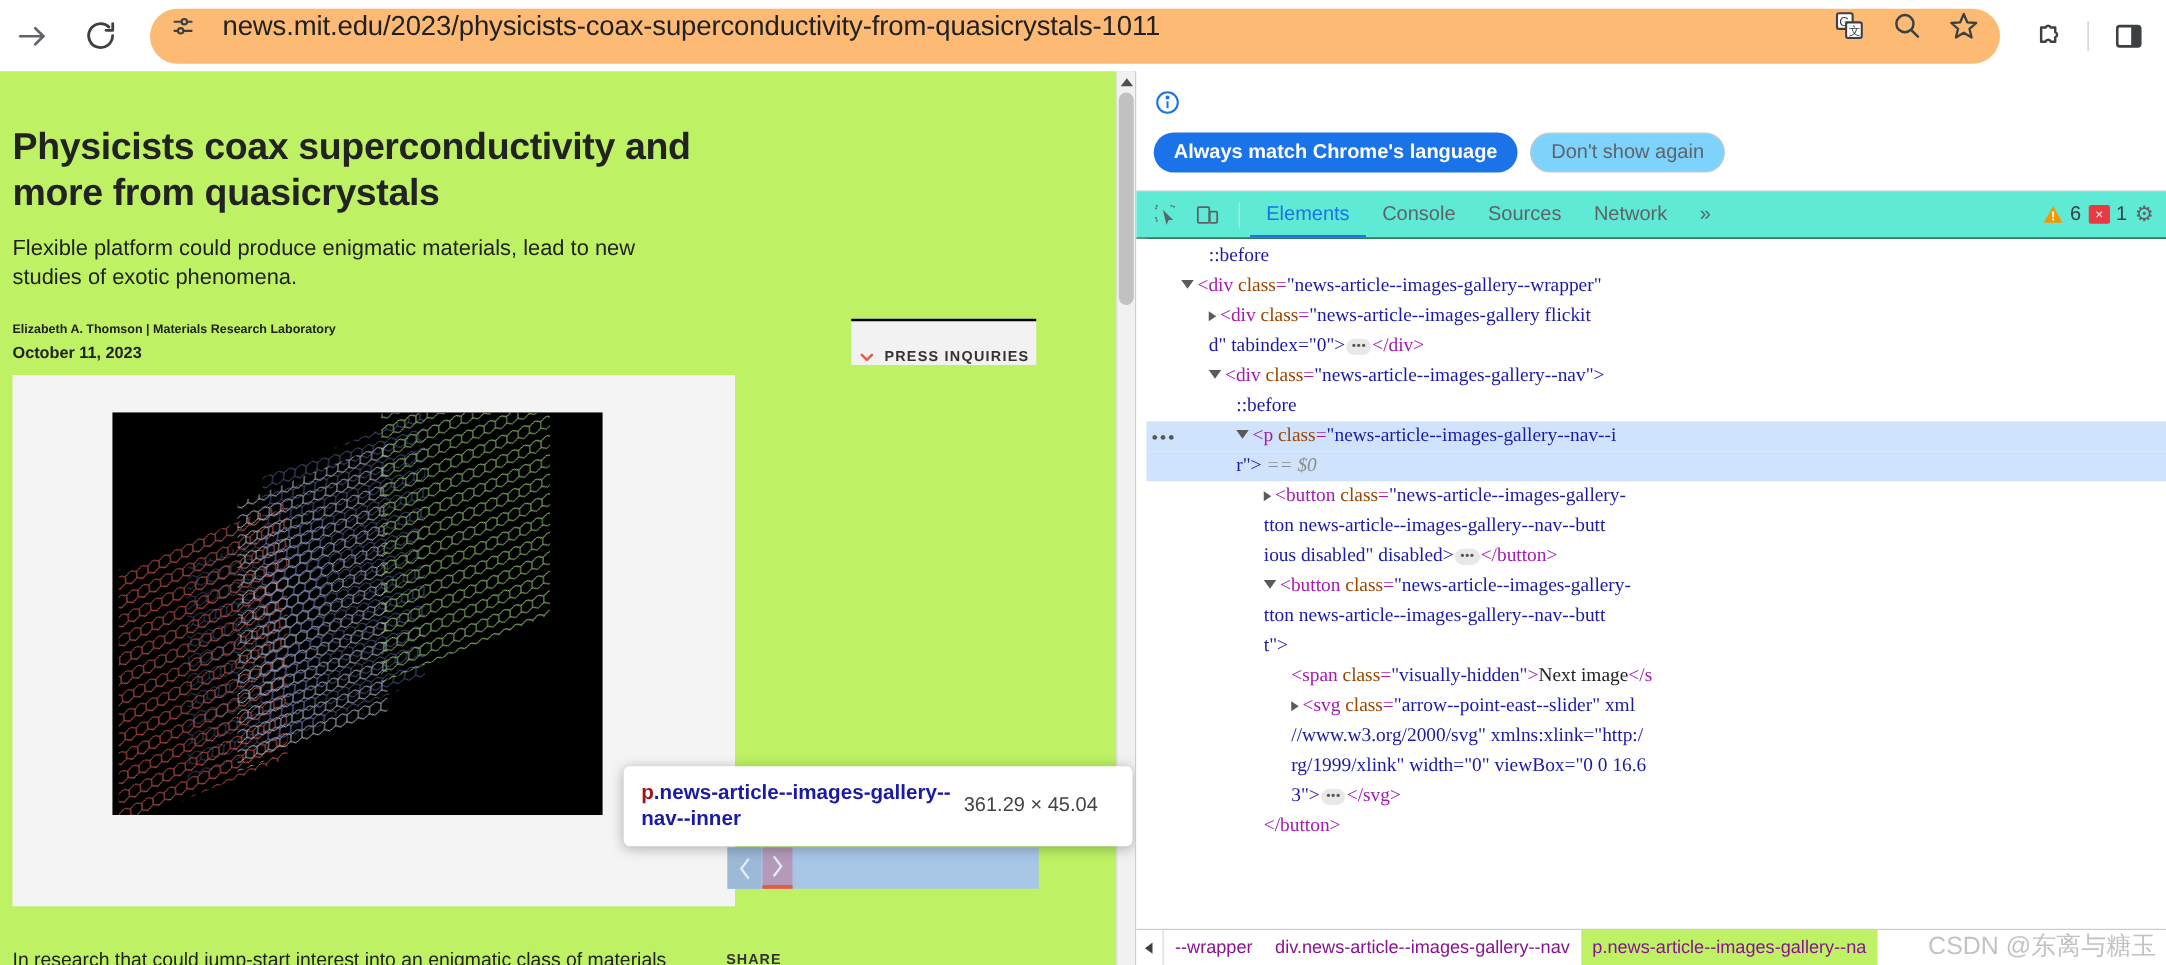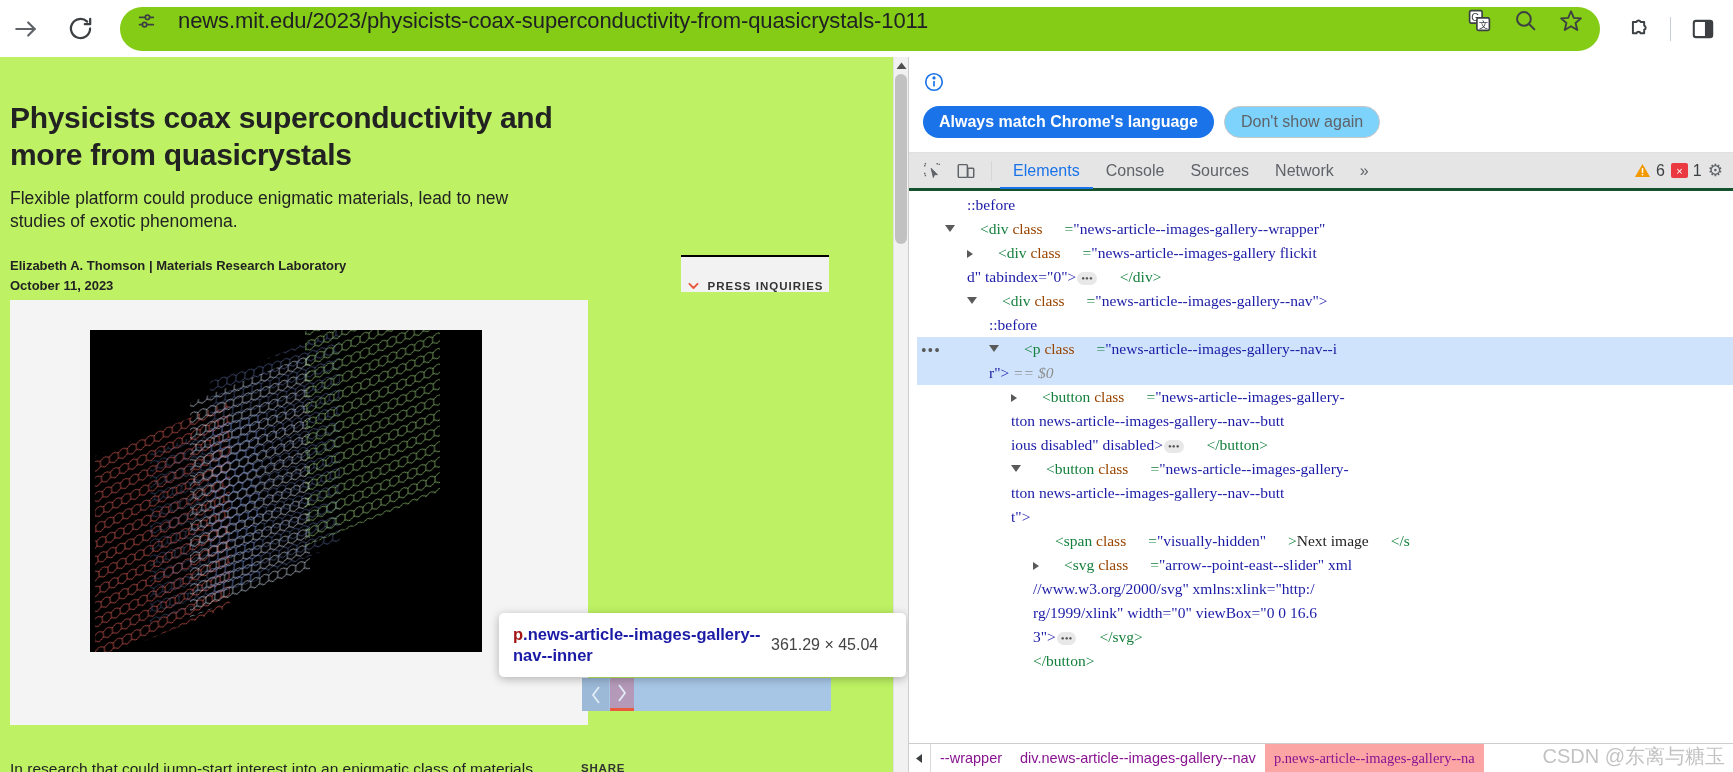--- a/index.html
+++ b/index.html
@@ -25,21 +25,21 @@
     flex: 0 0 auto;
     color: #5f6368;
   }
   #forward-button { margin-left: 4px; }
   #reload-button { margin-left: 10px; }
 
   #omnibox {
     margin-left: 18px;
     height: 44px;
     flex: 1 1 auto;
-    background: #84cc16;
+    background: #fdba74;
     border-radius: 22px;
     display: flex; align-items: center;
     padding: 0 6px 16px 6px;
     min-width: 0;
   }
   #site-info-button {
     width: 36px; height: 36px;
     border-radius: 50%;
     display: flex; align-items: center; justify-content: center;
     flex: 0 0 auto;
@@ -93,21 +93,21 @@
     line-height: 1.22;
     margin: 43px 0 0 10px;
     width: 560px;
     letter-spacing: -0.3px;
   }
   #article-dek {
     font-size: 17.5px; color: #222; line-height: 1.33;
     margin: 14px 0 0 10px; width: 500px;
   }
   #article-byline {
-    font-size: 13px; font-weight: bold; color: #222;
+    font-size: 10px; font-weight: bold; color: #222;
     margin: 24px 0 0 10px;
   }
   #article-date {
     font-size: 13px; font-weight: bold; color: #222;
     margin: 5px 0 0 10px;
   }
 
   #press-inquiries {
     position: absolute; left: 681px; top: 155px;
     width: 148px; height: 37px;
@@ -223,24 +223,24 @@
     background: #7dd3fc; color: #5f6368;
     border: 1px solid #c6c6c6; border-radius: 16px;
     height: 32px; padding: 0 16px;
     font-size: 16px;
     font-family: "Liberation Sans", sans-serif;
     display: flex; align-items: center;
   }
 
   #devtools-tabbar {
     height: 38px;
-    border-bottom: 3px solid #14532d;
+    border-bottom: 1px solid #14532d;
     display: flex; align-items: center;
     flex: 0 0 auto;
-    background: #e5e5e5;
+    background: #5eead4;
     padding-left: 6px;
   }
   .dt-tool-icon {
     width: 34px; height: 30px;
     display: flex; align-items: center; justify-content: center;
     color: #5f6368;
   }
   #tabbar-sep {
     width: 1px; height: 20px; background: #d6d6d6; margin: 0 8px;
   }
@@ -282,21 +282,21 @@
     white-space: pre;
   }
   .dom-row { position: relative; height: 24px; padding-left: 0; }
   .dom-row.selected { background: #cfe4fc; }
   .ind1 { padding-left: 28px; }
   .ind2 { padding-left: 50px; }
   .ind3 { padding-left: 72px; }
   .ind4 { padding-left: 94px; }
   .ind5 { padding-left: 116px; }
   .tok-pseudo { color: #1a1aa6; }
-  .tok-punct { color: #15803d; margin-left: 22px; }
+  .tok-punct { color: #a21caf; }
   .tok-attr { color: #994500; }
   .tok-val { color: #1a1aa6; }
   .tok-text { color: #222; }
   .tok-gray { color: #8c8c8c; font-style: italic; }
   .tri {
     display: inline-block; width: 0; height: 0;
     border-left: 6px solid #5a5a5a;
     border-top: 4px solid transparent;
     border-bottom: 4px solid transparent;
     vertical-align: middle;
@@ -334,21 +334,21 @@
     border-right: 1px solid #d9d9d9;
     display: flex; align-items: center; justify-content: center;
     flex: 0 0 auto;
   }
   .crumb {
     padding: 0 9px; height: 29px;
     display: flex; align-items: center;
     white-space: nowrap;
     color: #881391;
   }
-  .crumb.selected { background: #fca5a5; font-family: Liberation Serif, serif; }
+  .crumb.selected { background: #bef264; }
   #watermark {
     position: absolute; right: 8px; bottom: 2px;
     font-size: 20px; color: rgba(120,120,120,.45);
     pointer-events: none;
     white-space: nowrap;
   }
 </style>
 </head>
 <body>
 

